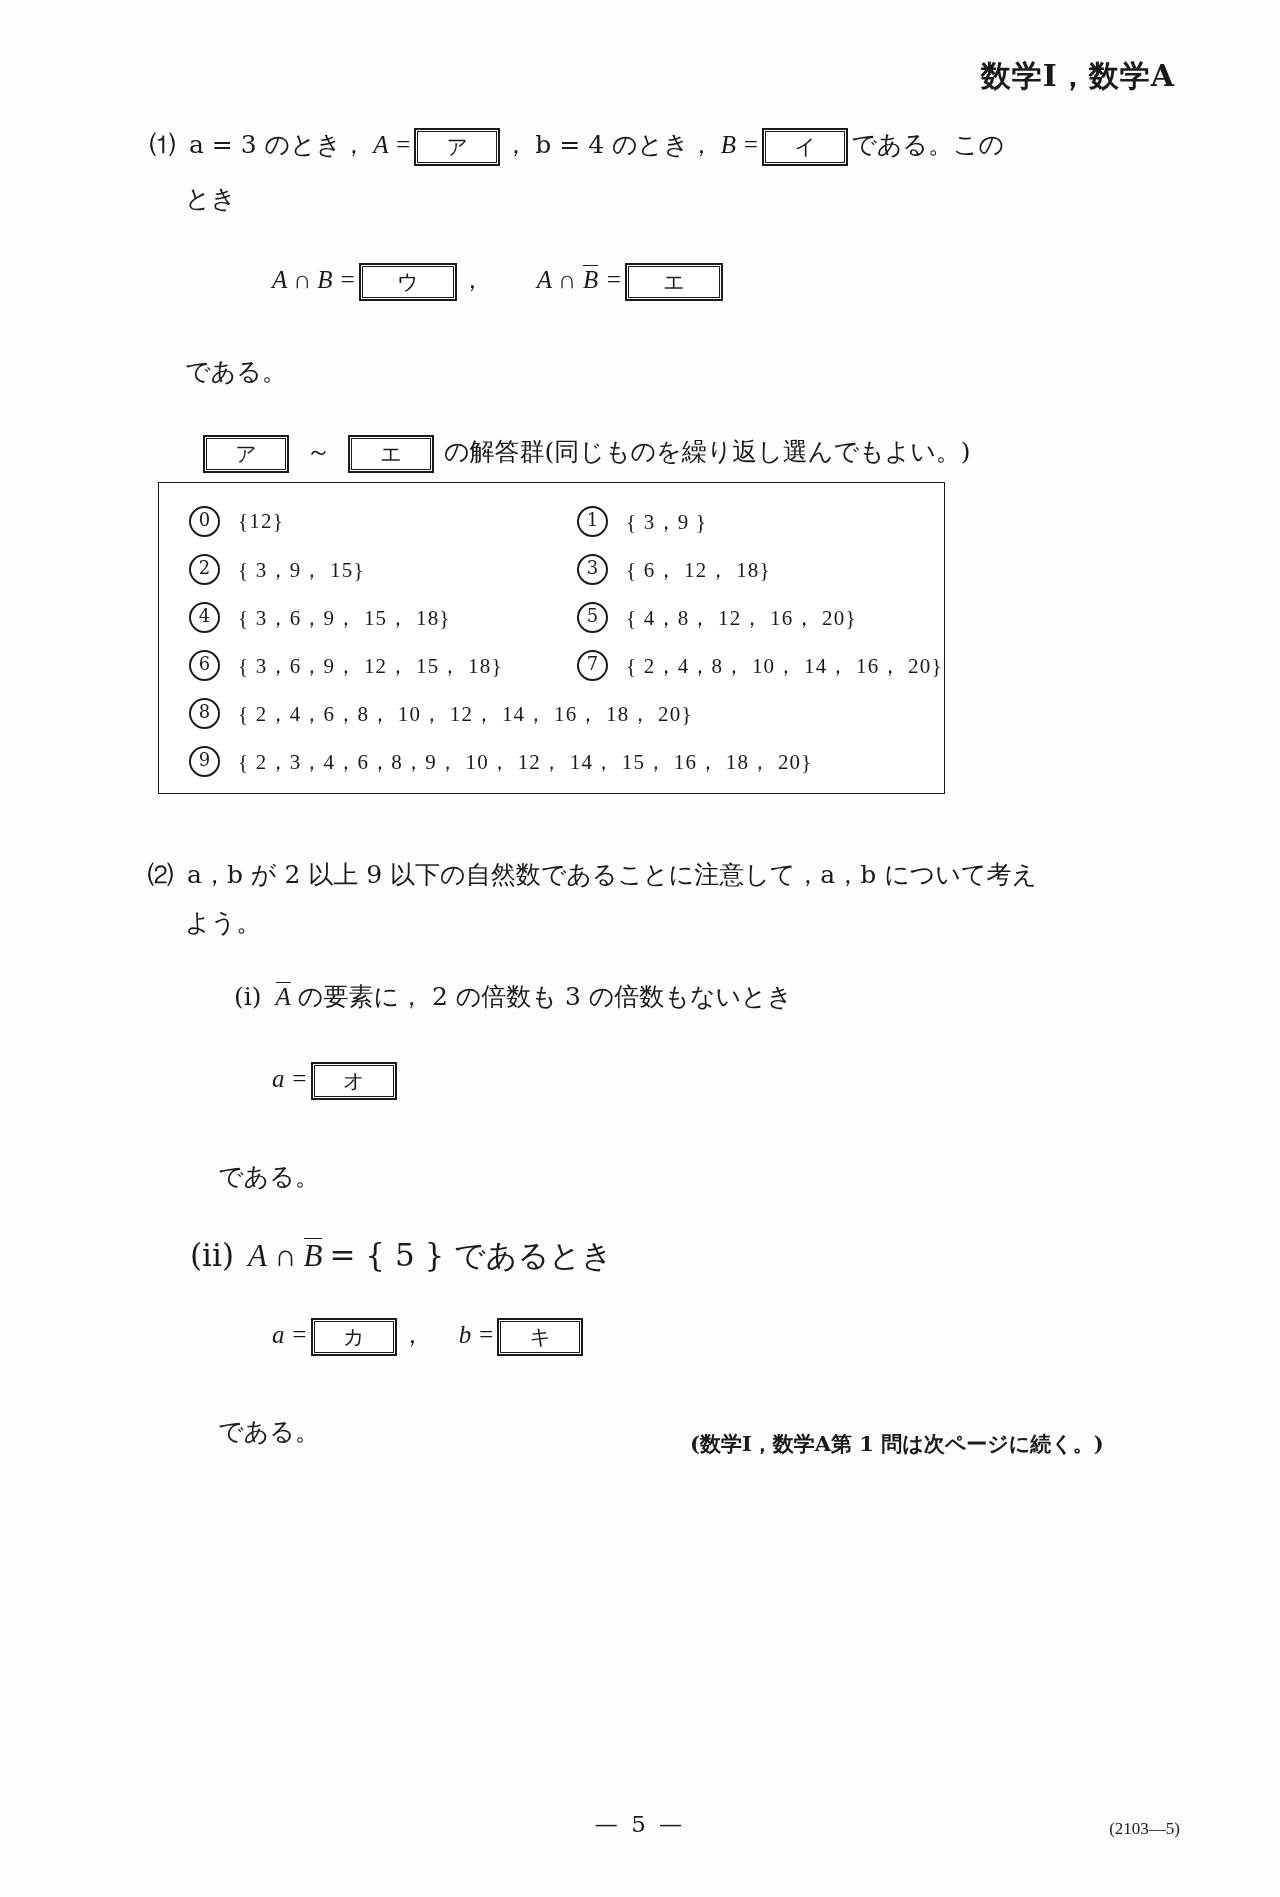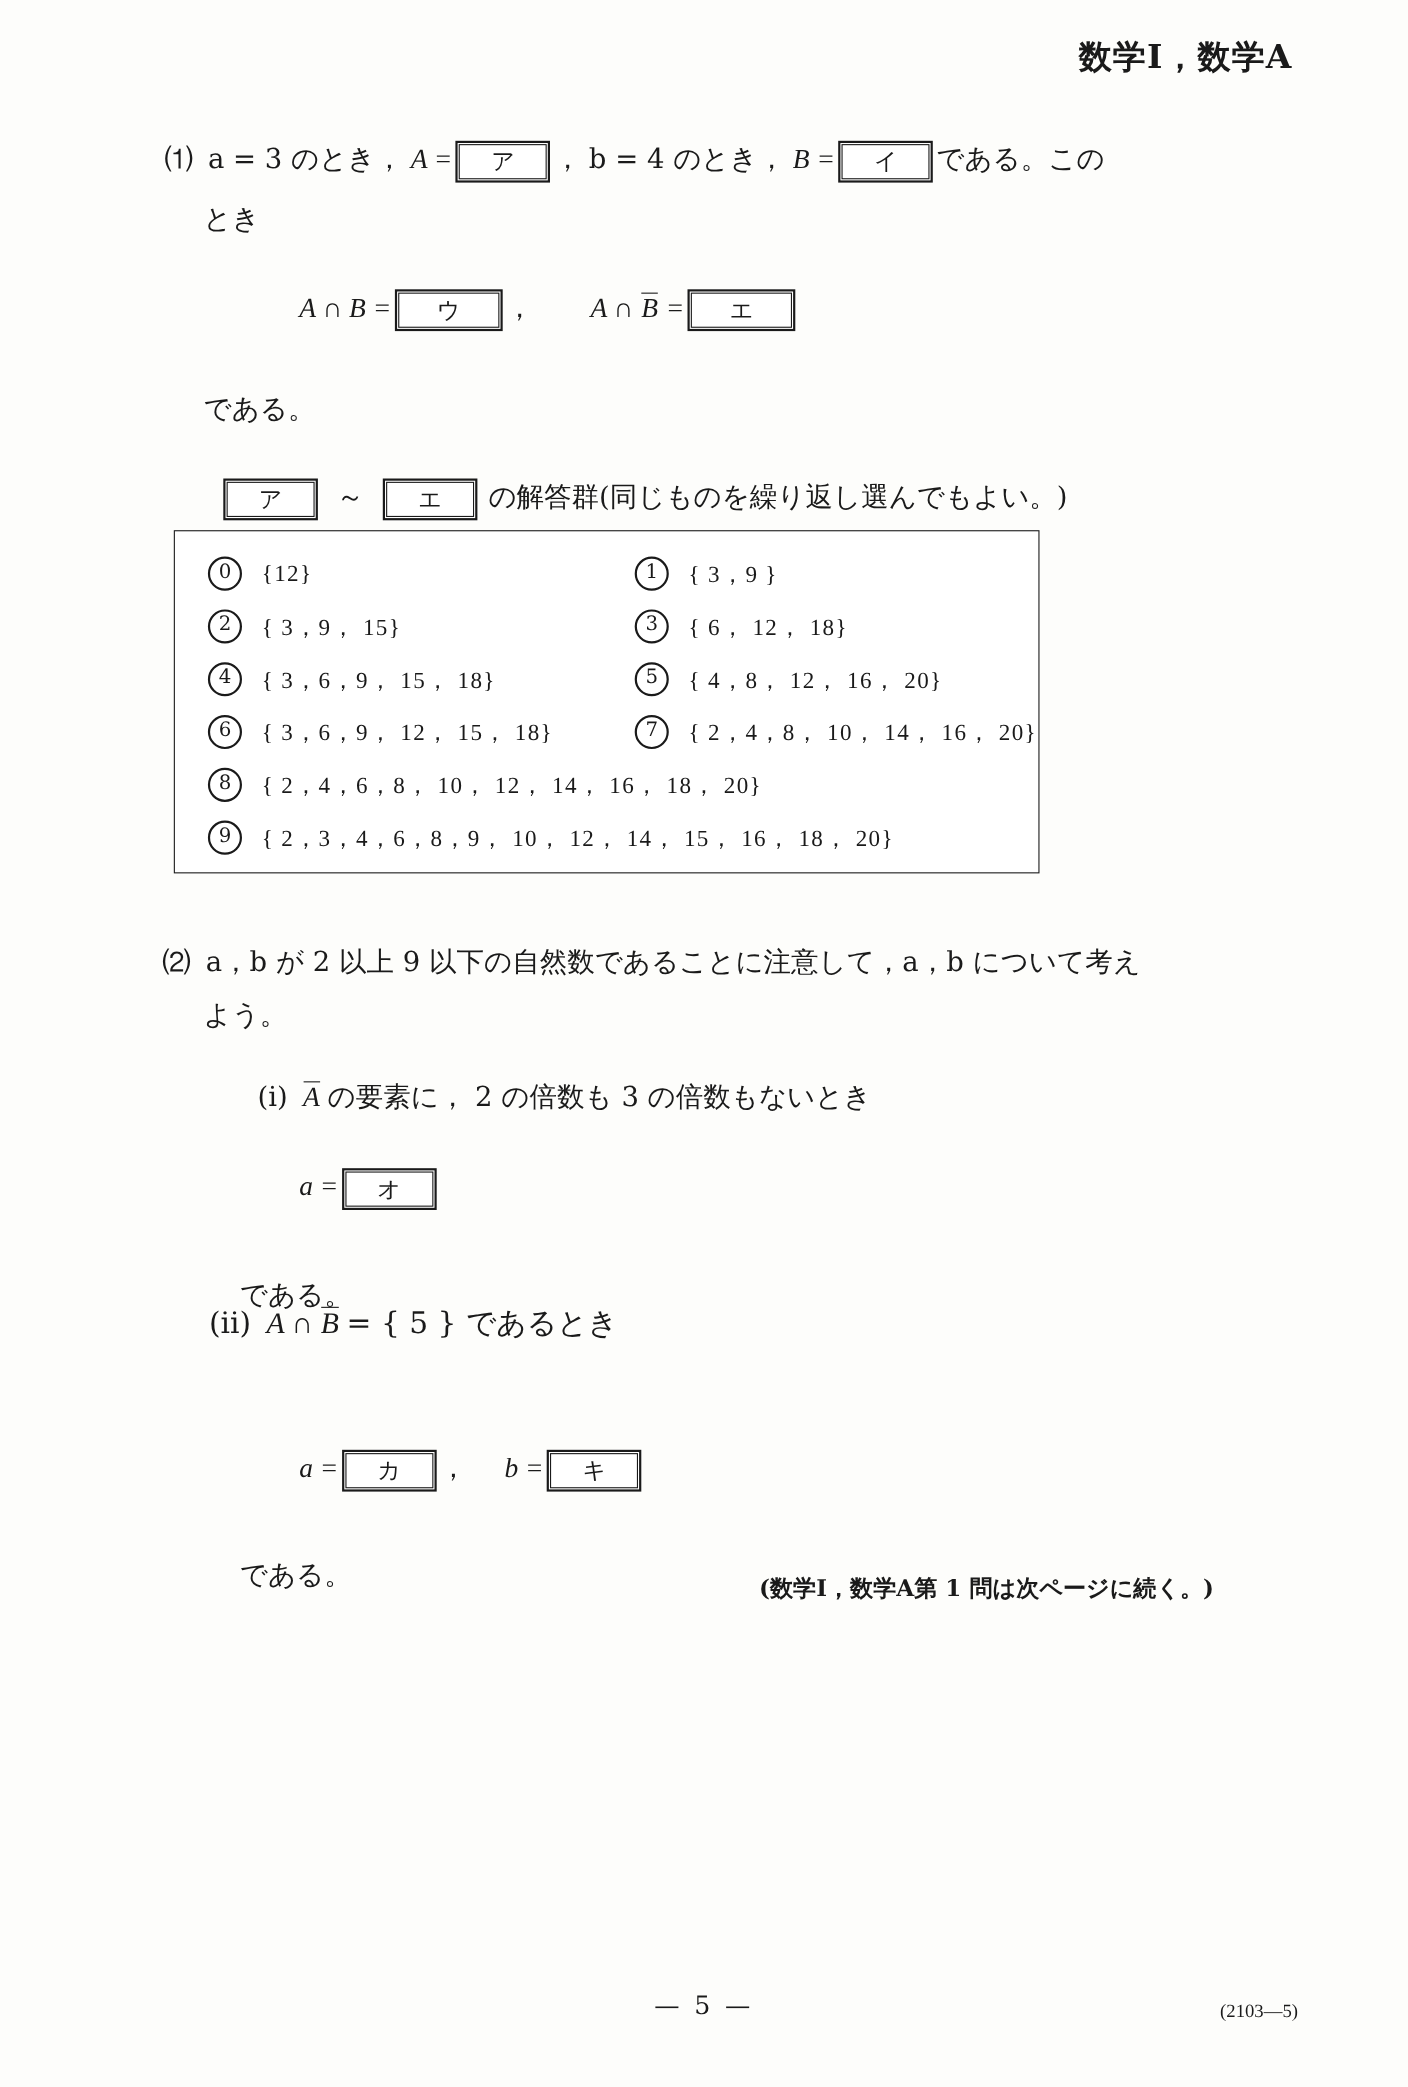--- a/index.html
+++ b/index.html
@@ -10,21 +10,21 @@
     color:#1a1a1a;
     position:relative;
     overflow:hidden;
   }
   .page{
     position:absolute;inset:0;
     padding:0;
   }
   
   .header{
-    position:absolute;top:32px;right:105px;
+    position:absolute;top:56px;right:105px;
     font-size:30px;font-weight:bold;
     letter-spacing:1px;
     white-space:nowrap;
   }
   
   .jp{font-family:"DejaVu Serif","Liberation Serif",serif;}
   .mi{font-style:italic;font-family:"Liberation Serif",serif;}
   
   .abox{
     display:inline-block;
@@ -50,21 +50,21 @@
   .r-q1{left:150px;top:128px;font-size:25px;}
   .r-q1b{left:185px;top:182px;font-size:25px;}
   .r-eq1{left:272px;top:263px;font-size:25px;}
   .r-dearu1{left:185px;top:355px;font-size:25px;}
   .r-kaito{left:200px;top:435px;font-size:25px;}
   .r-q2{left:148px;top:858px;font-size:25px;}
   .r-q2b{left:185px;top:906px;font-size:25px;}
   .r-i{left:190px;top:980px;font-size:25px;margin-left:44px;}
   .r-ieq{left:272px;top:1062px;font-size:25px;}
   .r-dearu2{left:218px;top:1160px;font-size:25px;}
-  .r-ii{left:190px;top:1185px;font-size:27px;}
+  .r-ii{left:190px;top:1235px;font-size:31px;}
   .r-iieq{left:272px;top:1318px;font-size:25px;}
   .r-dearu3{left:218px;top:1415px;font-size:25px;}
   .r-next{left:690px;top:1430px;font-size:21px;font-weight:bold;}
   
   .sp{display:inline-block;width:14px;}
   .sp-s{display:inline-block;width:7px;}
   .sp-l{display:inline-block;width:34px;}
   .sp-xl{display:inline-block;width:52px;}
   
   .ovl{

